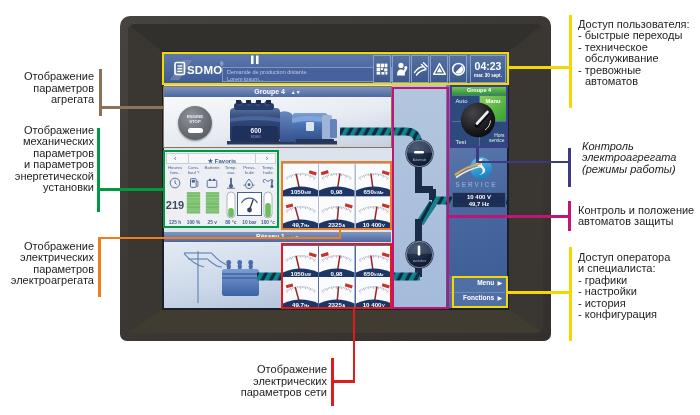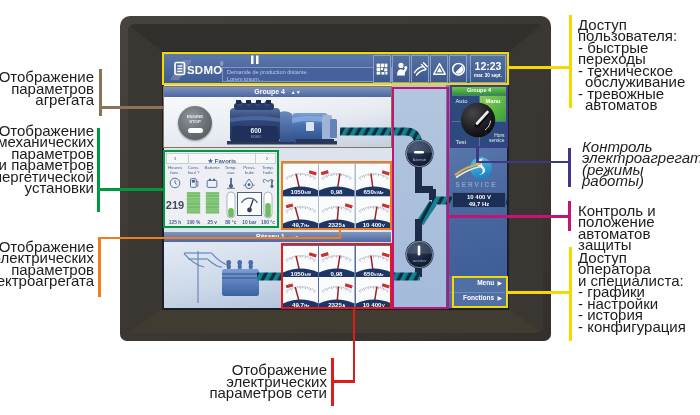--- a/index.html
+++ b/index.html
@@ -1,19 +1,19 @@
 <!DOCTYPE html>
 <html><head>
 <meta charset="utf-8">
 <style>
   html,body{margin:0;padding:0;}
   body{width:700px;height:415px;position:relative;background:#fff;overflow:hidden;
        font-family:"Liberation Sans", sans-serif;}
   .abs{position:absolute;}
-  .lbl{position:absolute;color:#1c1c1c;font-size:15px;line-height:11.5px;}
+  .lbl{position:absolute;color:#1c1c1c;font-size:11px;line-height:11.5px;}
   .lbl.r{text-align:right;}
   .cobox{position:absolute;box-sizing:border-box;border-style:solid;}
   .gcell{width:35.5px;height:32px;}
 </style>
 </head>
 <body>
 
 <div class="abs" style="left:120px;top:16px;width:431px;height:325px;border-radius:10px 10px 7px 7px;
      background:linear-gradient(145deg,#47443f 0%,#3c3935 45%,#33302d 100%);"></div>
 <div class="abs" style="left:128px;top:24px;width:415px;height:309px;border-radius:7px;box-sizing:border-box;
@@ -87,21 +87,21 @@
     </div>
 <div class="abs" style="left:285px;top:1.5px;width:18px;height:28px;box-sizing:border-box;background:linear-gradient(#55719f,#3c588f);border:1px solid #8ba0c8;">
   <svg width="21" height="21" viewBox="0 0 21 21" style="position:absolute;left:-2px;top:3px;">
         <g>
           <circle cx="10.5" cy="10.2" r="5.8" fill="none" stroke="#fff" stroke-width="1.5"></circle>
           <path d="M7.3 13.4 A4.5 4.5 0 0 0 13.7 7 Z" fill="#fff"></path>
         </g>
       </svg>
     </div>
 <div class="abs" style="left:306px;top:1.5px;width:36px;height:28px;box-sizing:border-box;background:linear-gradient(#55719f,#3c588f);border:1px solid #8ba0c8;color:#fff;text-align:center;">
- <div style="font-size:10.5px;font-weight:bold;margin-top:4px;">12:23</div>
+ <div style="font-size:10.5px;font-weight:bold;margin-top:4px;">04:23</div>
  <div style="font-size:4.6px;font-weight:bold;margin-top:1px;">mar. 30 sept.</div>
 </div>
 <div class="abs" style="left:0;top:33px;width:227px;height:11px;background:linear-gradient(#8297bf,#4c68a2);color:#fff;font-size:7px;font-weight:bold;text-align:center;line-height:11px;">Groupe 4&nbsp;&nbsp;&nbsp;<span style="font-size:5px;">▲▼</span></div>
 <div class="abs" style="left:0;top:44px;width:227px;height:50px;background:linear-gradient(170deg,#f8f9fb 0%,#e7ebf2 55%,#c3cfdf 100%);"></div>
 <div class="abs" style="left:14px;top:53px;width:34px;height:34px;border-radius:50%;
     background:radial-gradient(circle at 40% 32%, #90959d 0%, #686d74 55%, #4e535a 100%);
     box-shadow:0 1px 2px rgba(0,0,0,0.4);text-align:center;">
   <div style="color:#e9eaec;font-size:4.3px;font-weight:bold;line-height:4.8px;margin-top:9px;">ENGINE<br>STOP</div>
   <div style="margin:3px auto 0;width:15px;height:5px;background:#fff;border-radius:2.5px;"></div>
 </div>

